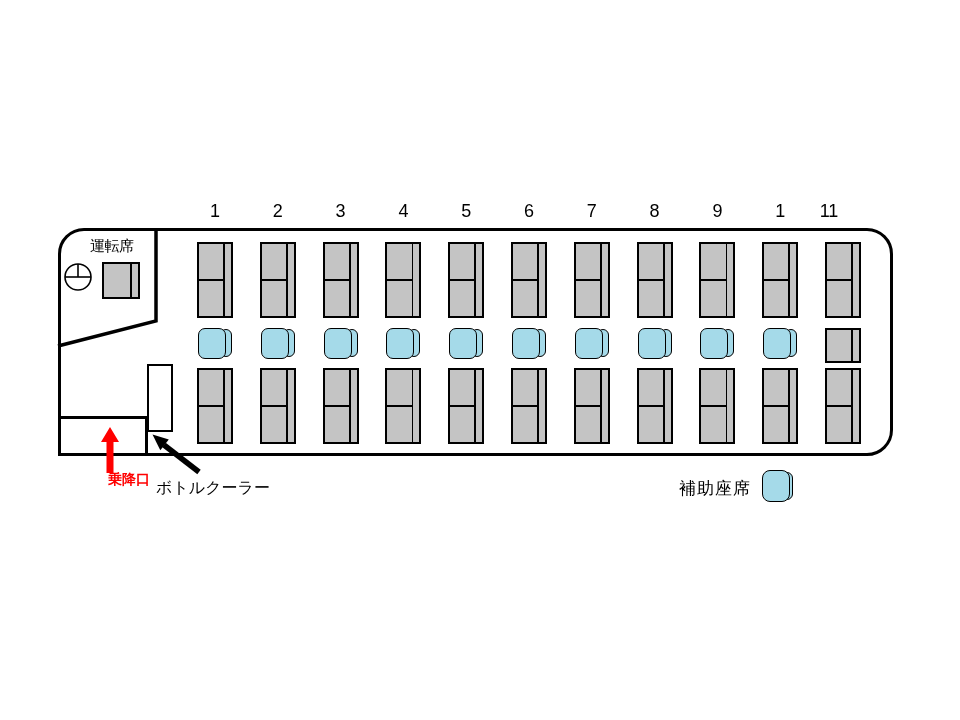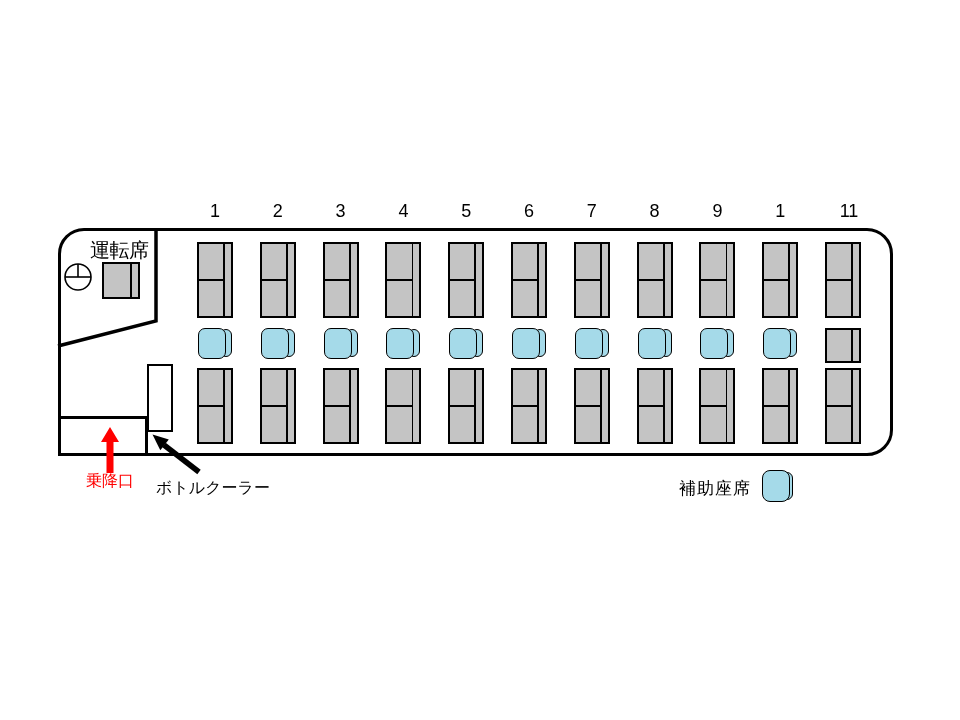--- a/index.html
+++ b/index.html
@@ -40,24 +40,24 @@
   }
   .cooler-box{
     position:absolute;left:147px;top:364px;width:26px;height:68px;
     border:2px solid var(--line);box-sizing:border-box;background:#fff;z-index:3;
   }
 
   .col-num{
     position:absolute;top:201px;width:40px;text-align:center;
     font-size:18px;line-height:20px;z-index:4;
   }
-  .driver-label{position:absolute;left:90px;top:237px;font-size:20px;letter-spacing:-0.5px;z-index:4;white-space:nowrap;}
+  .driver-label{position:absolute;left:90px;top:237px;font-size:15px;letter-spacing:-0.5px;z-index:4;white-space:nowrap;}
   .entrance-label{
-    position:absolute;left:70px;top:471px;width:80px;text-align:center;
-    font-size:16px;font-weight:normal;color:var(--accent-red);z-index:8;white-space:nowrap;
+    position:absolute;left:70px;top:471px;width:80px;text-align:right;
+    font-size:14px;font-weight:bold;color:var(--accent-red);z-index:8;white-space:nowrap;
   }
   .cooler-label{position:absolute;left:156px;top:478px;font-size:16px;z-index:8;white-space:nowrap;}
   .legend-label{position:absolute;left:679px;top:477px;font-size:17px;letter-spacing:1px;z-index:4;white-space:nowrap;}
 
   .partition-stroke{stroke:var(--line);}
   .red-arrow{fill:var(--accent-red);}
   .black-arrow-line{stroke:var(--line);}
   .black-arrow-head{fill:var(--line);}
 </style>
 </head>
@@ -191,21 +191,21 @@
         <i class="stripe-line"></i>
       </div>
       <div class="aux" style="left:763.2px;top:328px">
         <i class="tab"></i>
         <i class="bodyy"></i>
       </div>
       <div class="seat" style="left:762.2px;top:368px;width:36px;height:76px">
         <i class="divider"></i>
         <i class="stripe-line"></i>
       </div>
-      <span class="col-num" style="left:829px">11</span>
+      <span class="col-num" style="left:809px">11</span>
       <div class="seat" style="left:825px;top:242px;width:36px;height:76px">
         <i class="divider"></i>
         <i class="stripe-line"></i>
       </div>
       <div class="seat" style="left:825px;top:328px;width:36px;height:35px">
         <i class="stripe-line"></i>
       </div>
       <div class="seat" style="left:825px;top:368px;width:36px;height:76px">
         <i class="divider"></i>
         <i class="stripe-line"></i>

